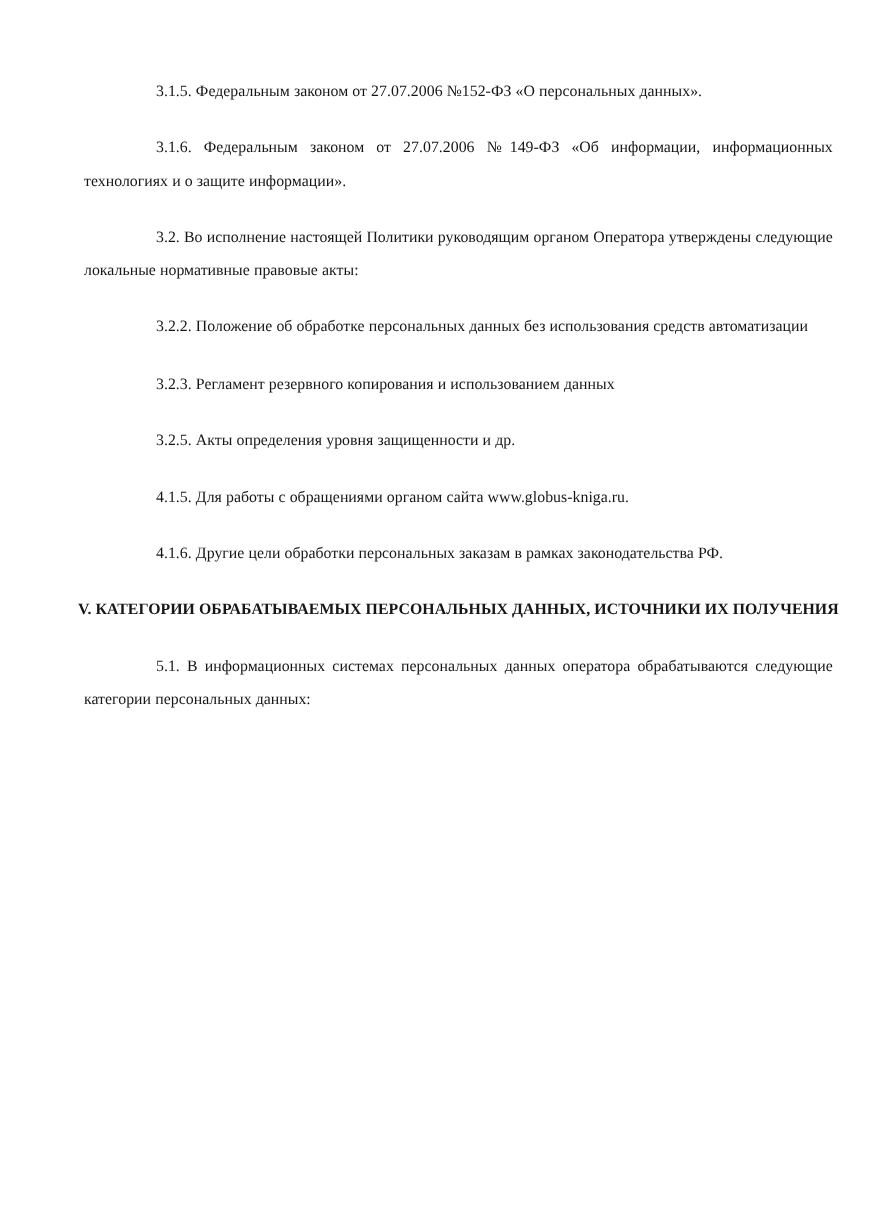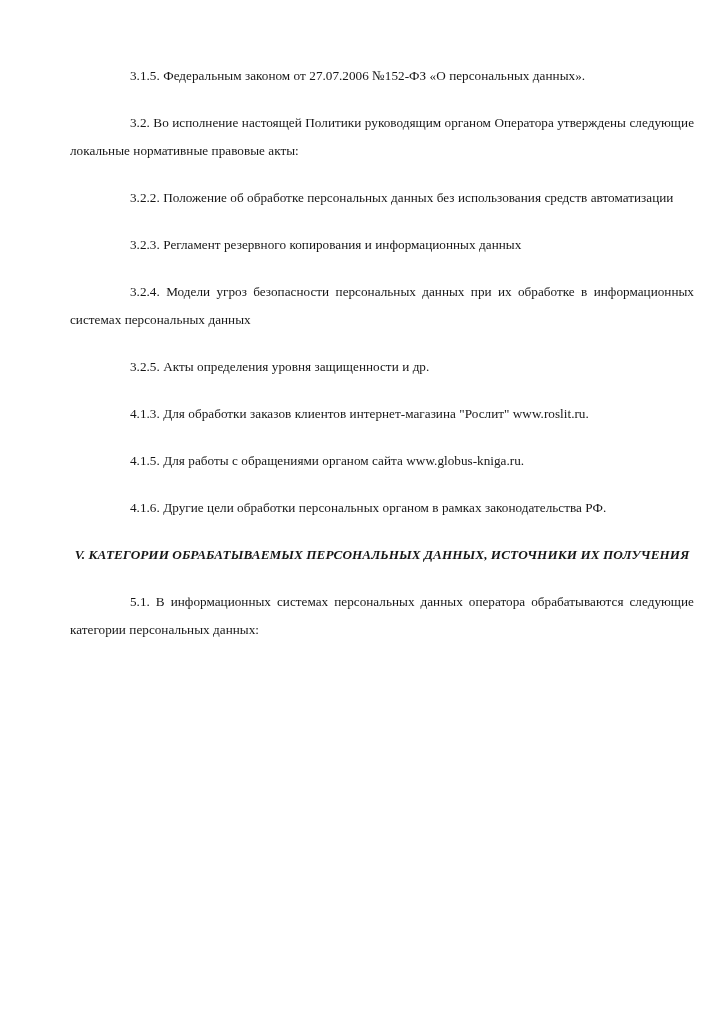--- a/index.html
+++ b/index.html
@@ -45,52 +45,50 @@
     line-height: 27.6px;
     font-weight: bold;
     text-align: center;
     text-indent: 0;
     letter-spacing: 0.05px;
   }
   h2.heading.wide {
     margin-left: -8px;
     margin-right: -8px;
     width: 640px;
-    font-style: italic;
   }
 </style>
 </head>
 <body>
 
 <div class="page">
   <div class="doc-body">
 
     <p class="para">3.1.5. Федеральным законом от 27.07.2006 №152-ФЗ «О персональных данных».</p>
 
+    <p class="para">3.1.6. Федеральным законом от 27.07.2006 №149-ФЗ «Об информации, информационных технологиях и о защите информации».</p>
 
     <p class="para">3.2. Во исполнение настоящей Политики руководящим органом Оператора утверждены следующие локальные нормативные правовые акты:</p>
 
 
     <p class="para">3.2.2. Положение об обработке персональных данных без использования средств автоматизации</p>
 
-    <p class="para">3.2.3. Регламент резервного копирования и информационных данных</p>
+    <p class="para">3.2.3. Регламент резервного копирования и использованием данных</p>
 
-    <p class="para">3.2.4. Модели угроз безопасности персональных данных при их обработке в информационных системах персональных данных</p>
 
     <p class="para">3.2.5. Акты определения уровня защищенности и др.</p>
 
 
 
 
 
-    <p class="para">4.1.3. Для обработки заказов клиентов интернет-магазина "Рослит" www.roslit.ru.</p>
 
 
     <p class="para">4.1.5. Для работы с обращениями органом сайта www.globus-kniga.ru.</p>
 
-    <p class="para">4.1.6. Другие цели обработки персональных органом в рамках законодательства РФ.</p>
+    <p class="para">4.1.6. Другие цели обработки персональных заказам в рамках законодательства РФ.</p>
 
     <h2 class="heading wide">V. КАТЕГОРИИ ОБРАБАТЫВАЕМЫХ ПЕРСОНАЛЬНЫХ ДАННЫХ, ИСТОЧНИКИ ИХ ПОЛУЧЕНИЯ</h2>
 
     <p class="para">5.1. В информационных системах персональных данных оператора обрабатываются следующие категории персональных данных:</p>
 
   </div>
 </div>
 
 </body></html>

